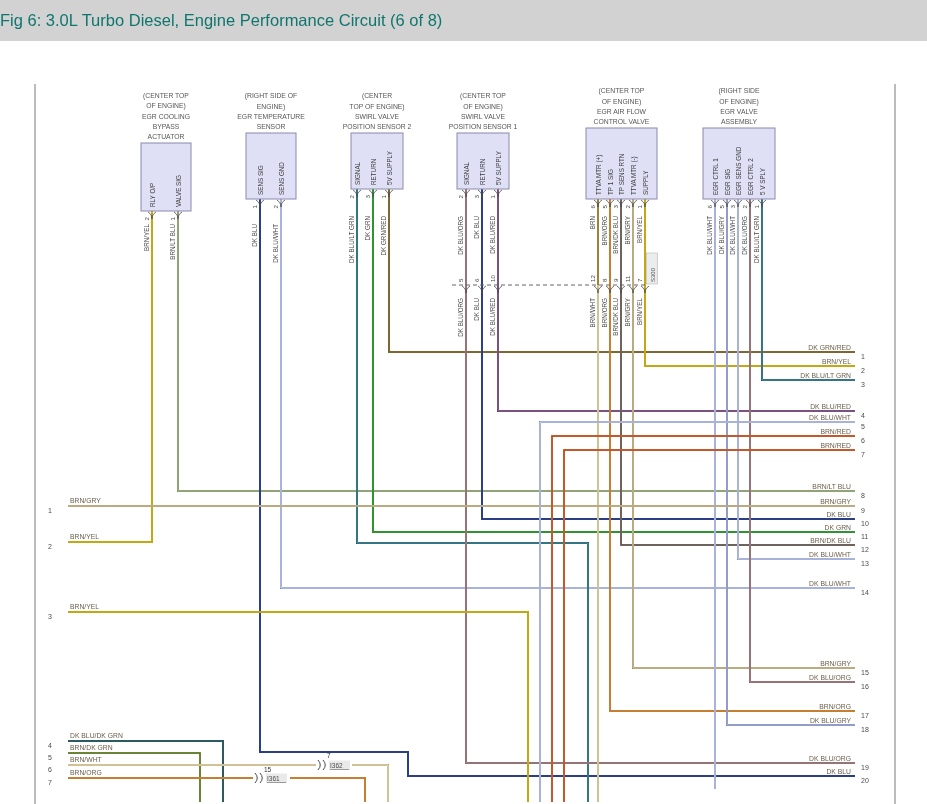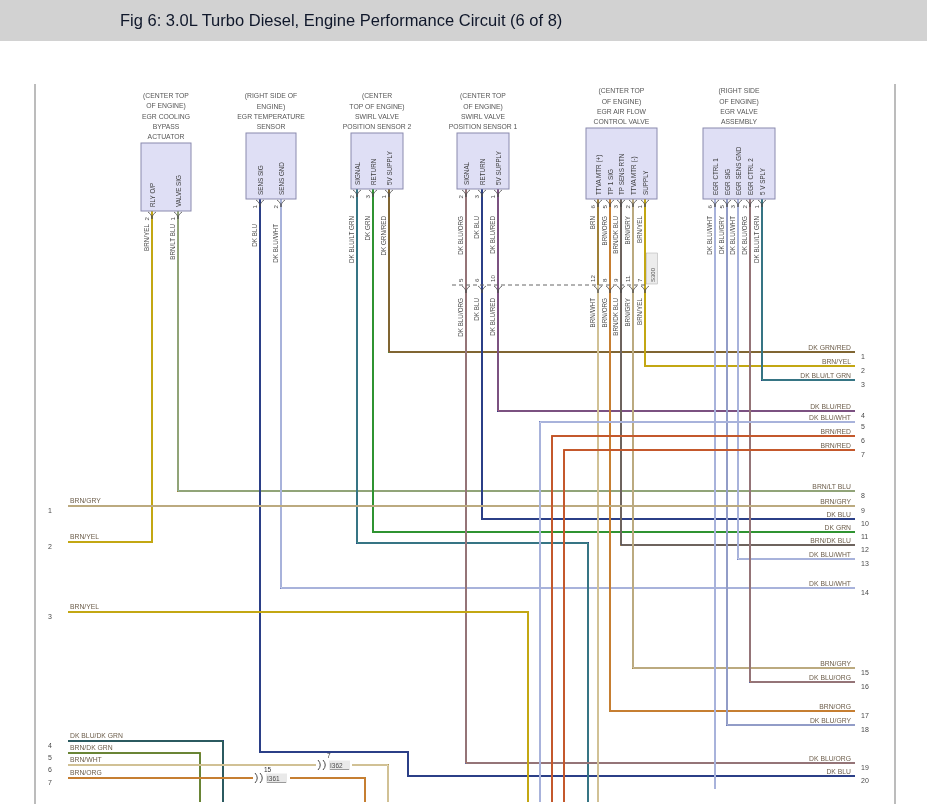--- a/index.html
+++ b/index.html
@@ -1,19 +1,19 @@
 <!DOCTYPE html>
 <html><head>
 <meta charset="utf-8">
 <style>
   html,body{margin:0;padding:0;background:#fff;}
   body{width:927px;height:804px;position:relative;overflow:hidden;
        font-family:"Liberation Sans","DejaVu Sans",sans-serif;}
   #titlebar{position:absolute;left:0;top:0;width:927px;height:41px;background:#d2d2d2;z-index:5;}
-  #titlebar .t{display:block;padding-left:120px;line-height:41px;font-size:16.5px;color:#0f172a;}
+  #titlebar .t{display:block;line-height:41px;font-size:16.5px;color:#0f766e;}
   #diagram{position:absolute;left:0;top:0;width:927px;height:804px;}
   svg text{font-family:"Liberation Sans","DejaVu Sans",sans-serif;}
 </style>
 </head>
 <body>
 
 <div id="diagram">
   <svg id="diagram-svg" width="927" height="804" viewBox="0 0 927 804">
       <line x1="35" y1="84" x2="35" y2="804" stroke="#bcbcbc" stroke-width="2"></line>
       <line x1="895" y1="84" x2="895" y2="804" stroke="#bcbcbc" stroke-width="2"></line>

